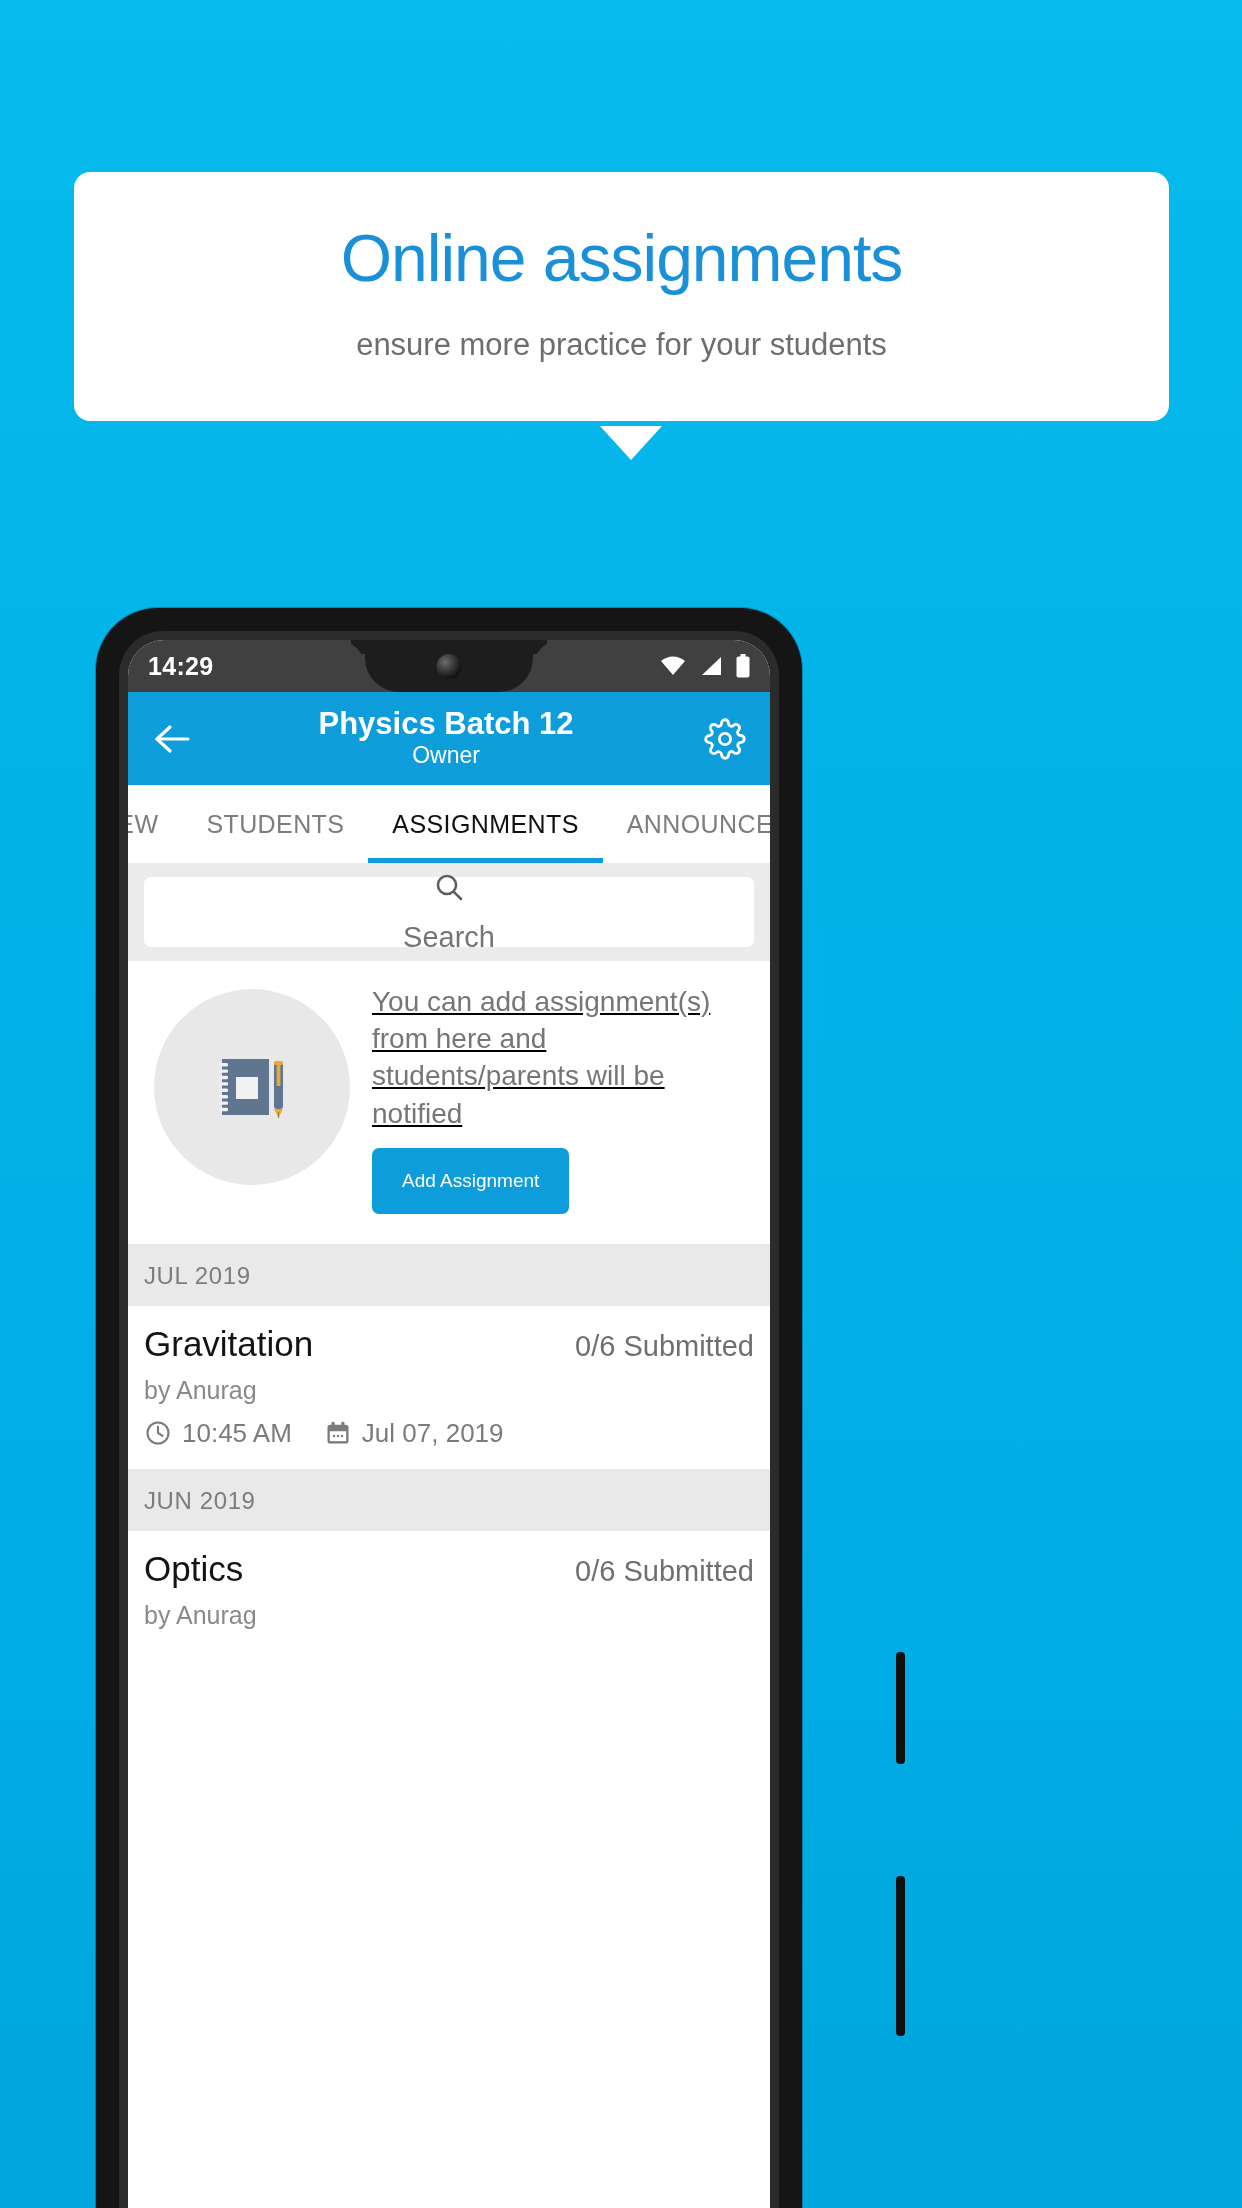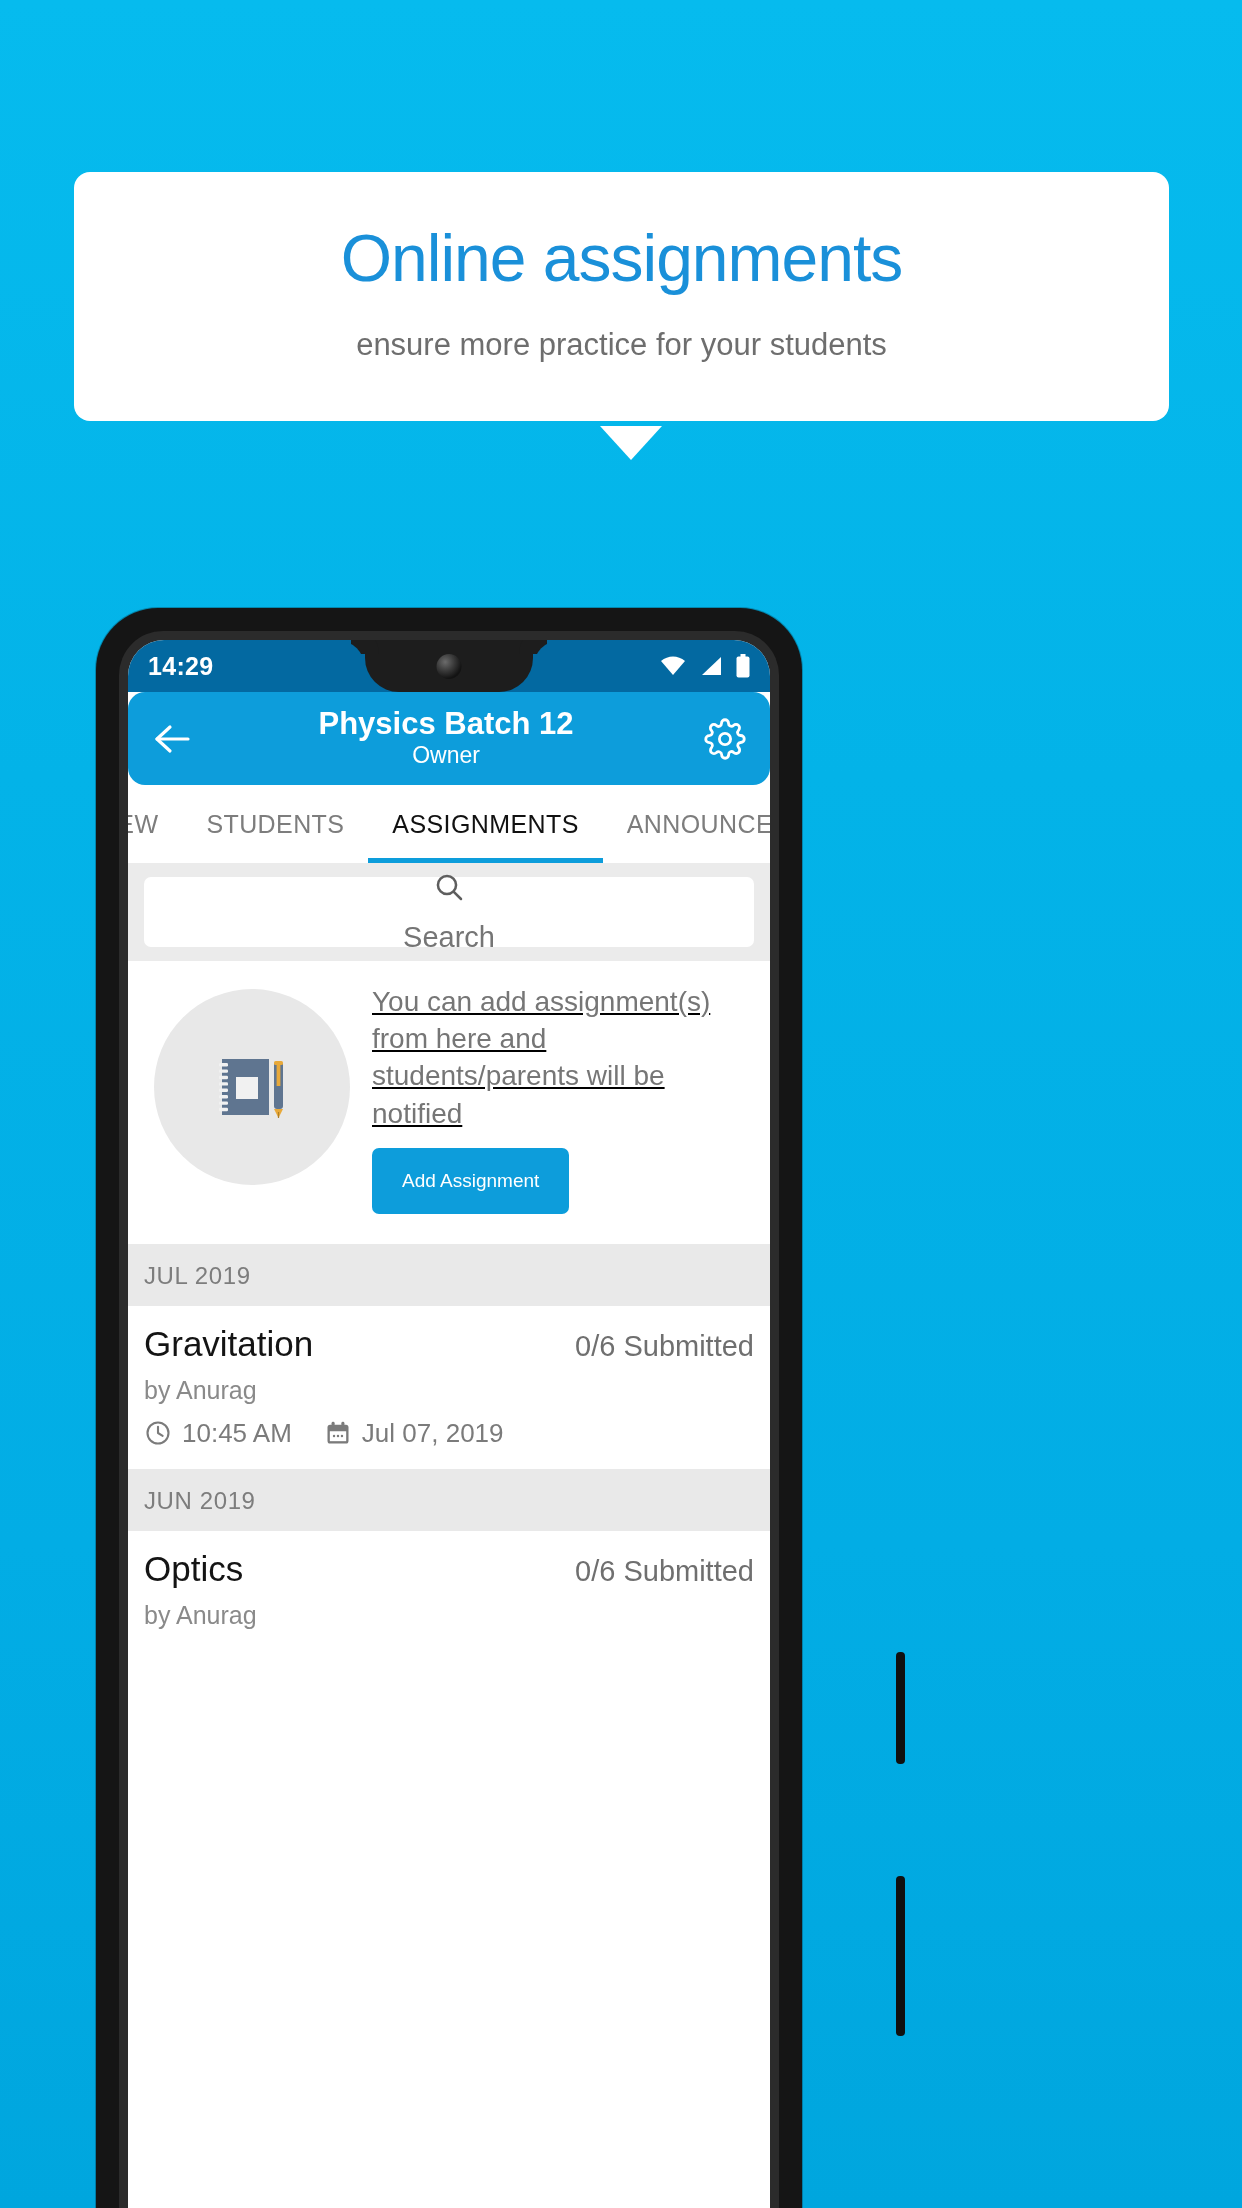--- a/index.html
+++ b/index.html
@@ -95,37 +95,36 @@
     left: 50%; transform: translateX(-50%);
     top: 14px; width: 25px; height: 25px; border-radius: 50%;
     background: radial-gradient(circle at 35% 32%, #6b6b6b 0%, #3a3a3a 38%, #141414 70%, #0a0a0a 100%);
     z-index: 7;
   }
 
   
   #status-bar {
     position: relative;
     height: 52px;
-    background: #0369a1;
+    background: #404040;
     color: #ffffff;
     display: flex; align-items: center;
     padding: 0 20px;
     z-index: 5;
   }
   #status-time { font-size: 25px; font-weight: 700; letter-spacing: .3px; }
   #status-icons { margin-left: auto; display: flex; align-items: center; gap: 14px; }
 
   
   #app-bar {
     position: relative;
     height: 93px;
     background: #0d9ddb;
     display: flex; align-items: center;
     padding: 0 22px;
-    border-radius: 17px;
   }
   #back-button { width: 46px; height: 46px; display: flex; align-items: center; justify-content: center; }
   #app-bar-titles { flex: 1; text-align: center; margin-left: -6px; }
   #app-bar-title { color: #fff; font-size: 31px; font-weight: 700; line-height: 1.05; }
   #app-bar-subtitle { color: #ffffff; font-size: 23px; font-weight: 400; margin-top: 2px; }
   #settings-button { width: 46px; height: 46px; display: flex; align-items: center; justify-content: center; }
 
   
   #tab-bar {
     position: relative;

